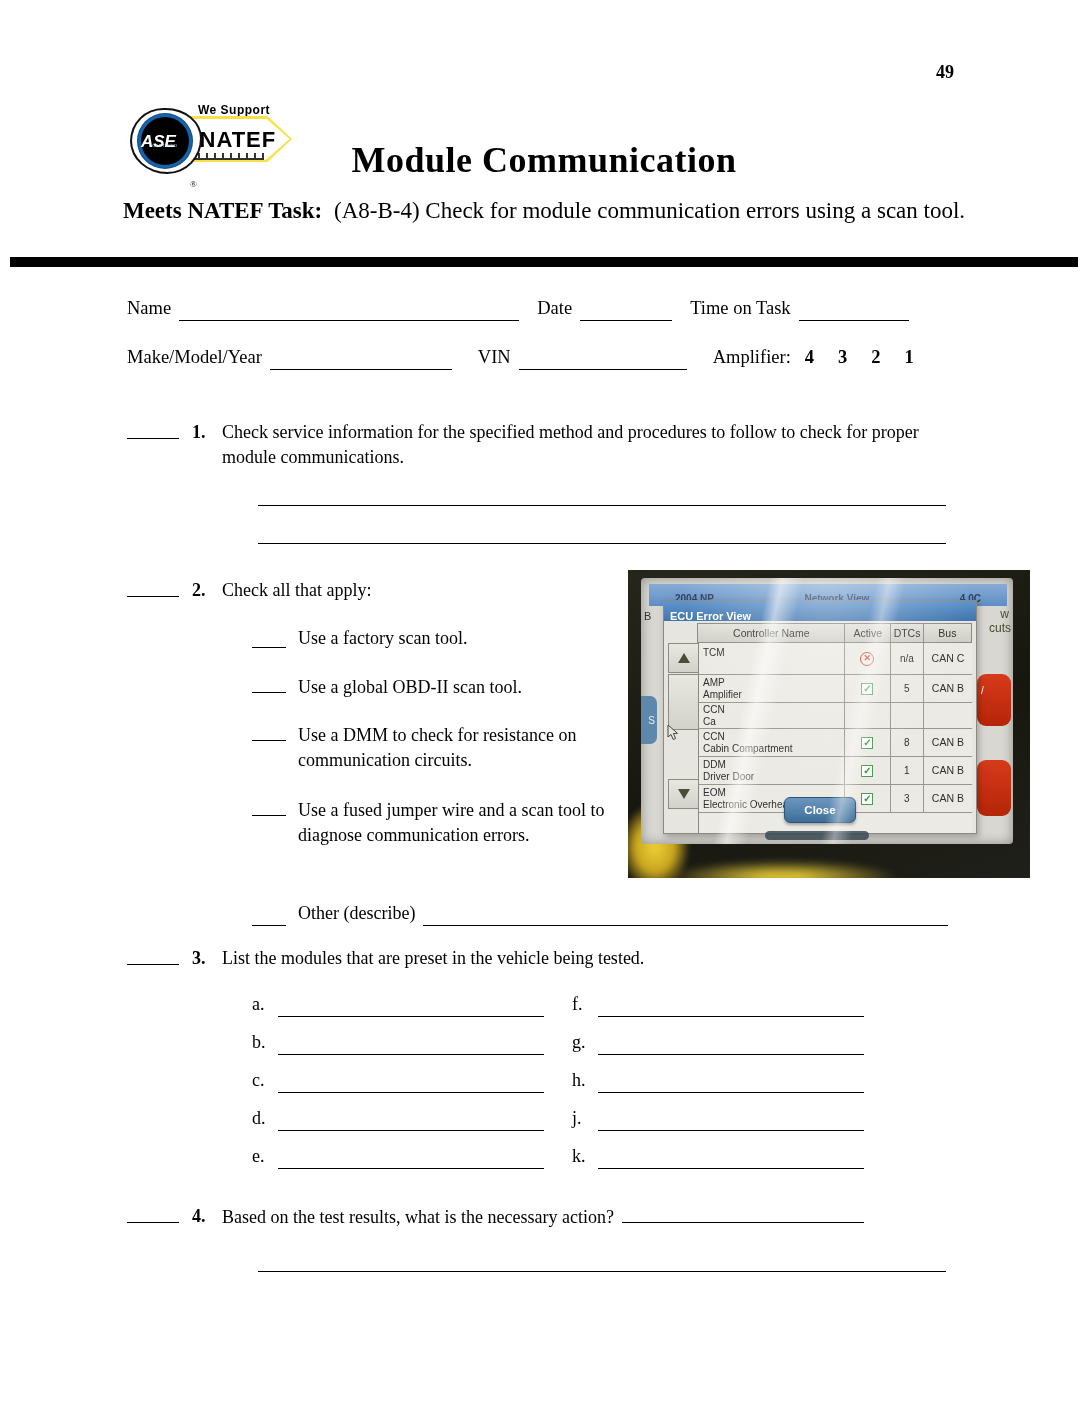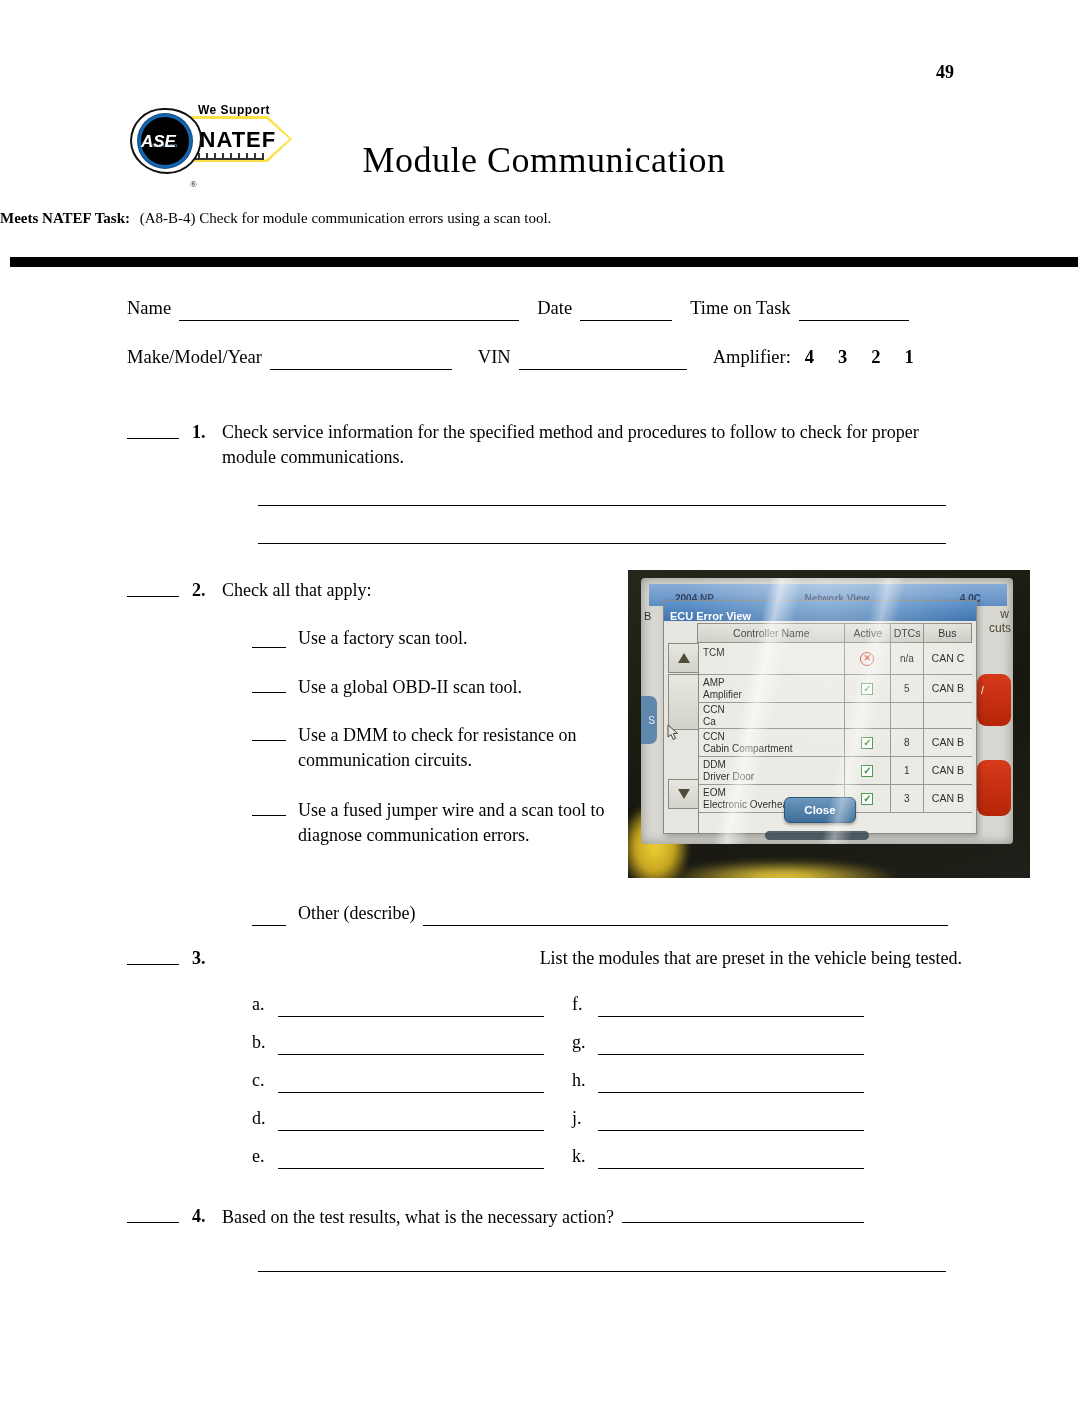--- a/index.html
+++ b/index.html
@@ -8,22 +8,22 @@
     position:relative; width:1088px; height:1408px; margin:0 auto;
     background:#ffffff; color:#000;
     font-family:"Liberation Serif", serif; font-size:18px; line-height:25px;
     overflow:hidden;
   }
   .abs { position:absolute; }
   .b { font-weight:bold; }
 
   
   .page-num { top:60px; left:936px; font-weight:bold; font-size:18px; }
-  .doc-title { top:148px; left:0; width:100%; text-align:center; font-size:36px; font-weight:normal; letter-spacing:.5px; }
-  .task-line { top:206px; left:0; width:100%; font-size:15px; }
+  .doc-title { top:148px; left:0; width:100%; text-align:center; font-size:36px; font-weight:bold; letter-spacing:.5px; }
+  .task-line { top:198px; left:0; width:100%; text-align:center; font-size:23px; }
   .task-line .b { margin-right:6px; }
   .priority-line { top:224px; left:0; width:100%; text-align:center; font-size:18.5px; }
   .thick-rule { top:257px; left:10px; right:10px; height:10px; background:#000; }
 
   
   .logo { top:56px; left:130px; width:170px; height:90px;margin-top:40px; }
   .logo-support { position:absolute; left:68px; top:2px; font-family:"Liberation Sans",sans-serif; font-weight:bold; font-size:12px; letter-spacing:.5px; }
   .key-head { position:absolute; left:0; top:12px; width:72px; height:66px; background:#fff; border:2.5px solid #111;
     border-radius:46% 50% 48% 52% / 50% 46% 54% 50%; }
   .ase-gear { position:absolute; left:9px; top:7px; width:48px; height:48px; background:#000000; border-radius:50%;
@@ -55,21 +55,21 @@
 
   
   .q { display:flex; align-items:flex-start; }
   .q-blank { width:52px; border-bottom:1.8px solid #000; height:19px; margin-right:13px; flex:none; }
   .q-num { font-weight:bold; width:30px; flex:none; }
   .q-text { }
   .ansline { position:absolute; border-top:1.6px solid #000; height:0; }
 
   .q1 { top:420px; left:127px; } .q1 .q-text { width:740px; }
   .q2 { top:578px; left:127px; }
-  .q3 { top:946px; left:127px; } .q3 .q-text { width:740px;text-align:right; }
+  .q3 { top:946px; left:127px; } .q3 .q-text { width:740px; }
   .q4 { top:1204px; left:127px; } .q4 .q-text { width:760px; }
   .inline-ln { display:inline-block; border-bottom:1.6px solid #000; height:19px; width:242px; margin-left:8px; vertical-align:baseline; }
 
   .opt { position:absolute; left:252px; display:flex; align-items:flex-start; }
   .opt-blank { width:34px; border-bottom:1.6px solid #000; height:18px; margin-right:12px; flex:none; }
   .opt-text { width:308px; }
   .opt-other { position:absolute; left:252px; width:696px; display:flex; align-items:flex-end; }
   .opt-other .ln { flex:1; }
 
   

